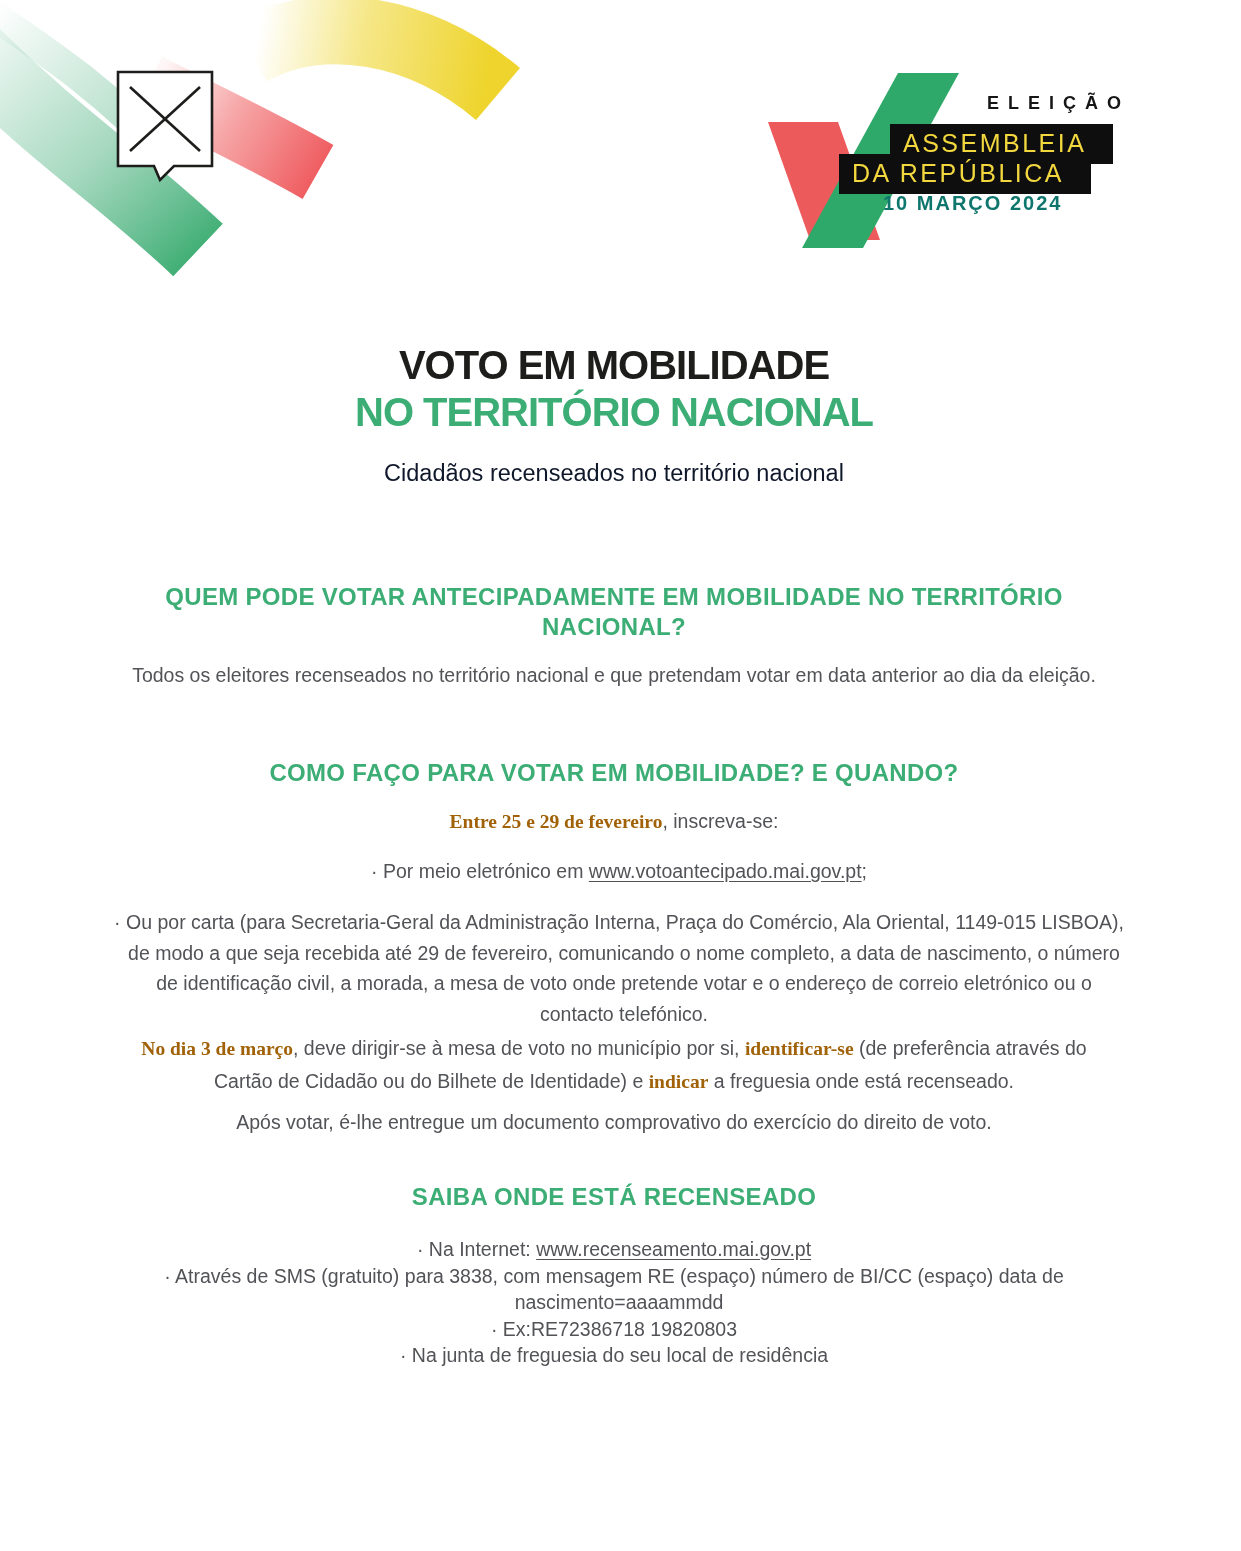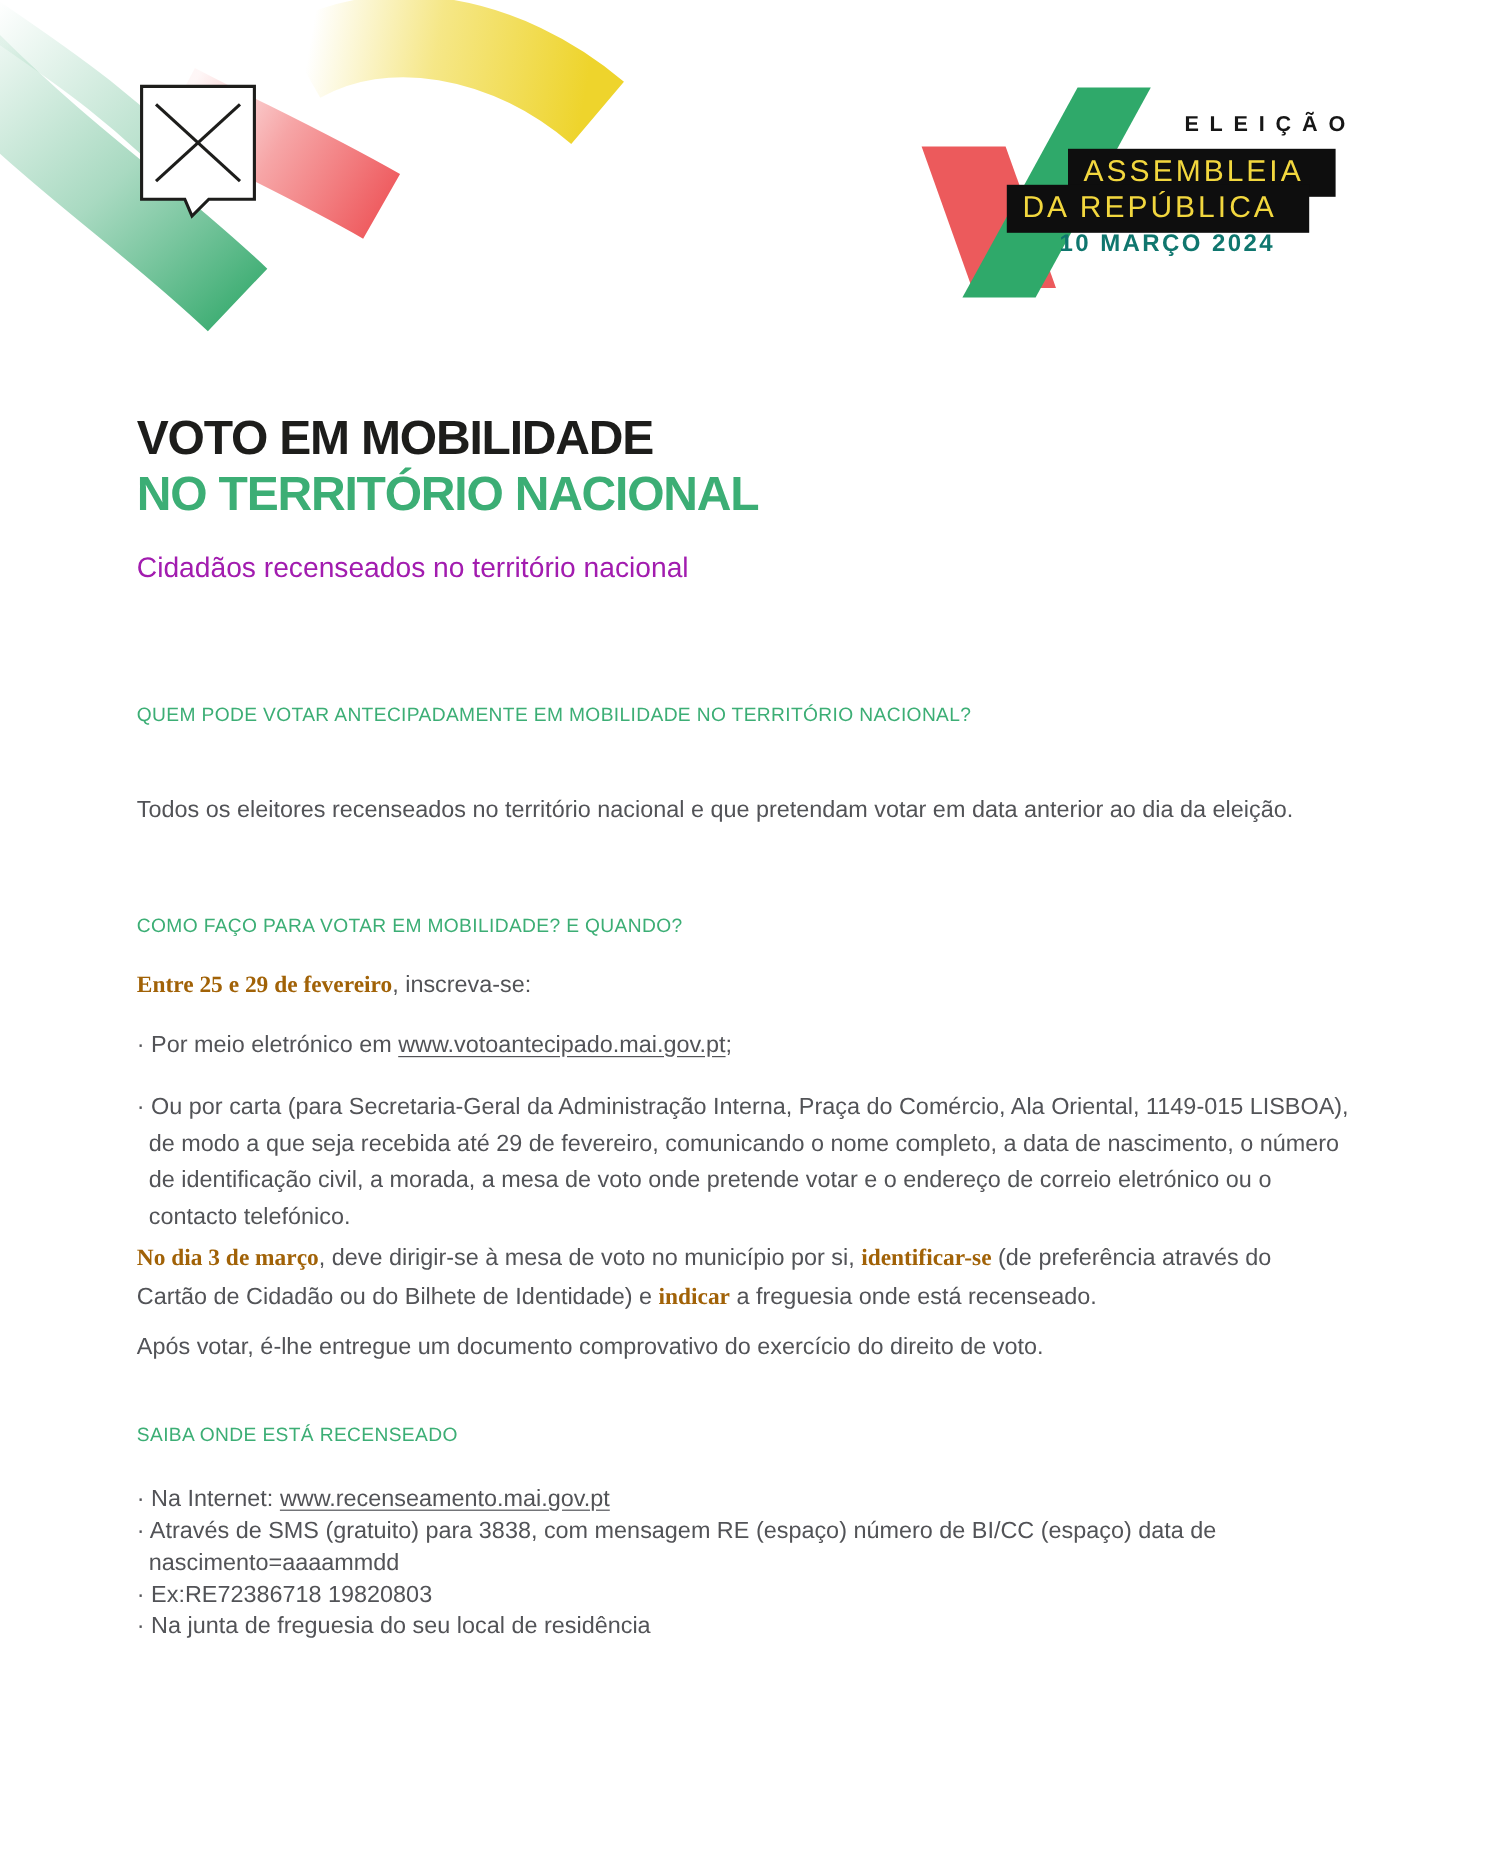--- a/index.html
+++ b/index.html
@@ -26,25 +26,25 @@
     font-weight:normal;font-size:25px;letter-spacing:2.5px;
     padding:5px 27px 6px 13px;white-space:nowrap;
   }
   .logo .box1{left:150px;top:74px;}
   .logo .box2{left:99px;top:104px;}
   .logo .date{
     position:absolute;left:143px;top:142px;
     font-size:20px;font-weight:bold;letter-spacing:2px;color:#0f766e;white-space:nowrap;
   }
   
-  .blk{position:absolute;left:114px;width:1000px;}
+  .blk{position:absolute;left:114px;width:1000px;text-align:center;}
   .doc-title{top:342px;font-weight:bold;font-size:40px;line-height:47px;letter-spacing:-1px;color:#1d1d1b;}
   .doc-title .t2{color:#3cae75;}
-  .subtitle{top:458px;font-size:23.5px;line-height:30px;color:#a21caf;}
-  .h-green{font-weight:normal;font-size:16px;line-height:30px;letter-spacing:.3px;color:#3cae75;}
+  .subtitle{top:458px;font-size:23.5px;line-height:30px;color:#0f172a;}
+  .h-green{font-weight:bold;font-size:24px;line-height:30px;letter-spacing:.3px;color:#3cae75;}
   .h-quem{top:582px;}
   .h-como{top:758px;}
   .h-saiba{top:1182px;}
   .body-tx{font-size:19.5px;line-height:30px;color:#525357;}
   .p-todos{top:660px;}
   .p-entre{top:806px;}
   .b-meio{top:856px;}
   .b-carta{top:907px;line-height:30.5px;}
   .p-nodia{top:1032px;line-height:32px;}
   .p-apos{top:1107px;}

